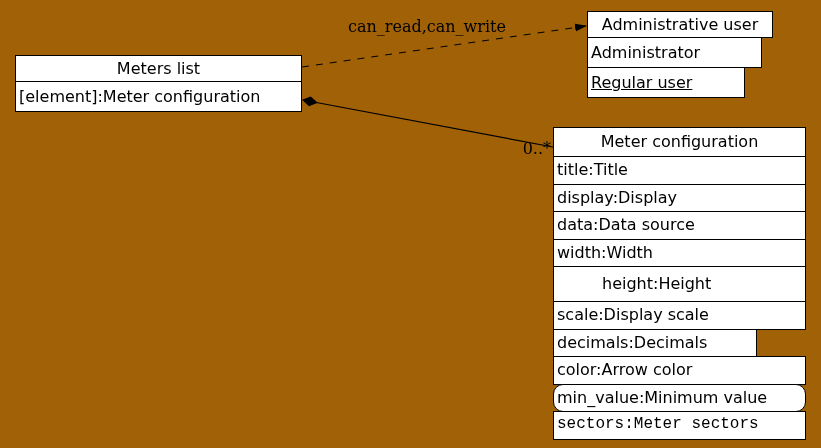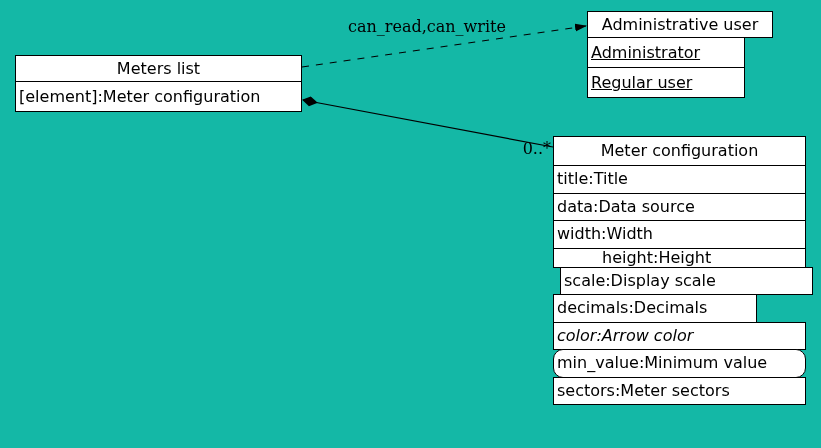--- a/index.html
+++ b/index.html
@@ -4,21 +4,21 @@
 <style>
   html, body {
     margin: 0;
     padding: 0;
     background: #ffffff;
   }
   .canvas {
     position: relative;
     width: 821px;
     height: 448px;
-    background: #14b8a6;
+    background: #a16207;
     font-family: "DejaVu Sans", sans-serif;
     color: #000000;
     overflow: hidden;
   }
   .edges-layer {
     position: absolute;
     left: 0;
     top: 0;
     width: 821px;
     height: 448px;
@@ -80,30 +80,31 @@
 
   <div class="edge-label" style="left:495px; top:139px; width:56px; text-align:right;">0..*</div>
 
   <div class="node" style="left:15px; top:55px;">
     <div class="cell hdr" style="width:287px; height:27px;">Meters list</div>
     <div class="cell attr" style="width:287px; height:31px;">[element]:Meter configuration</div>
   </div>
 
   <div class="node" style="left:587px; top:11px;">
     <div class="cell hdr" style="width:186px; height:27px;">Administrative user</div>
-    <div class="cell attr" style="width:158px; height:31px;text-decoration:underline;">Administrator</div>
+    <div class="cell attr" style="width:175px; height:31px;">Administrator</div>
     <div class="cell attr" style="width:158px; height:31px;text-decoration:underline;">Regular user</div>
   </div>
 
-  <div class="node" style="left:553px; top:136px;">
+  <div class="node" style="left:553px; top:127px;">
     <div class="cell hdr" style="width:253px; height:30px;">Meter configuration</div>
     <div class="cell attr" style="width:253px; height:28.5px;">title:Title</div>
+    <div class="cell attr" style="width:253px; height:28.5px;">display:Display</div>
     <div class="cell attr" style="width:253px; height:28.5px;">data:Data source</div>
     <div class="cell attr" style="width:253px; height:28.5px;">width:Width</div>
-    <div class="cell attr" style="width:253px; height:20px;padding-left:48px;">height:Height</div>
-    <div class="cell attr" style="width:253px; height:28.5px;margin-left:7px;">scale:Display scale</div>
+    <div class="cell attr" style="width:253px; height:36px;padding-left:48px;">height:Height</div>
+    <div class="cell attr" style="width:253px; height:28.5px;">scale:Display scale</div>
     <div class="cell attr" style="width:204px; height:28.5px;">decimals:Decimals</div>
-    <div class="cell attr" style="width:253px; height:28.5px;font-style:italic;">color:Arrow color</div>
+    <div class="cell attr" style="width:253px; height:28.5px;">color:Arrow color</div>
     <div class="cell attr" style="width:253px; height:28.5px;border-radius:10px;">min_value:Minimum value</div>
-    <div class="cell attr" style="width:253px; height:28.5px;">sectors:Meter sectors</div>
+    <div class="cell attr" style="width:253px; height:28.5px;font-family:Liberation Mono, monospace;">sectors:Meter sectors</div>
   </div>
 
 </div>
 
 </body></html>

